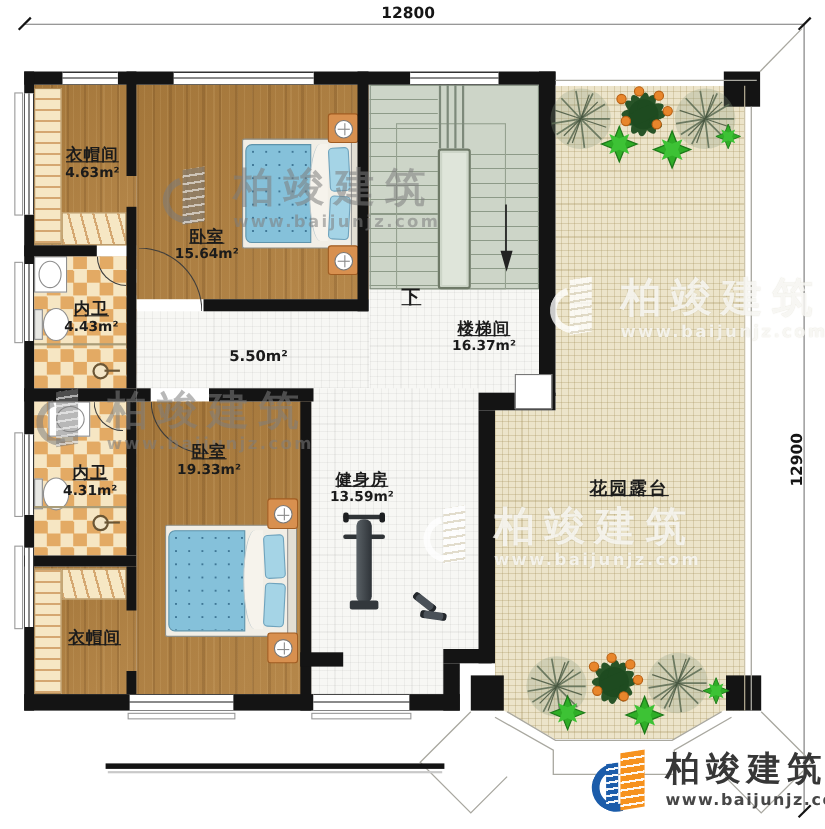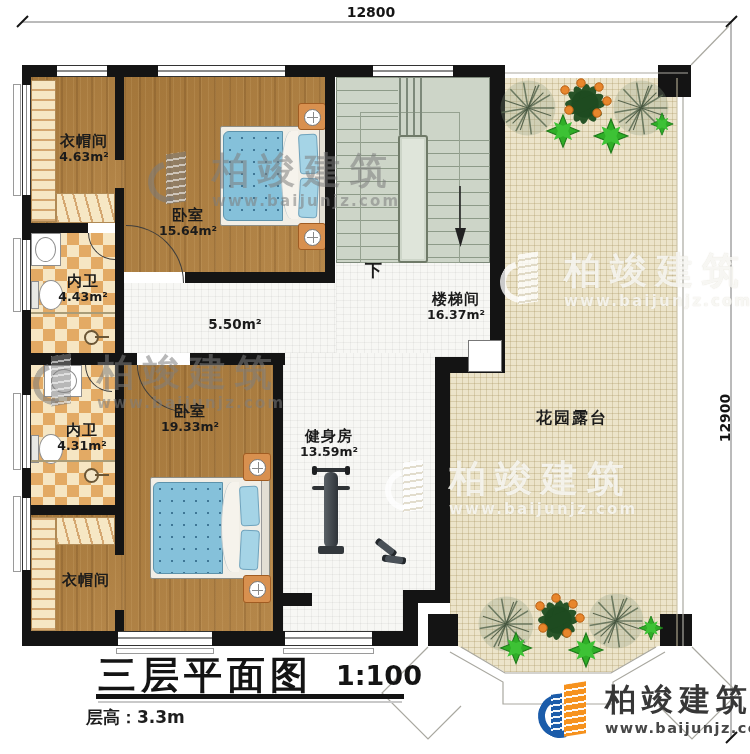--- a/index.html
+++ b/index.html
@@ -54,21 +54,21 @@
   .divider{background:#a99c78;}
   .shower{border:2px solid #6b5635;border-radius:50%;background:#f3e6c8;}
   .shower::after{content:"";position:absolute;left:9px;top:4px;width:14px;height:2px;background:#6b5635;}
   .gymbar{background:#2f3336;border-radius:2px;}
   .bench{background:linear-gradient(90deg,#5a6166,#2e3338);border-radius:6px;}
   .dumbbell{position:absolute;width:24px;height:7px;background:#4a5158;border-radius:3px;
     box-shadow:inset 3px 0 0 #23272b,inset -3px 0 0 #23272b;}
   
   .room-label{position:absolute;transform:translate(-50%,-50%);text-align:center;color:#1b1b1b;
     font-weight:bold;line-height:1.12;white-space:nowrap;}
-  .room-label .nm{font-size:15px;letter-spacing:1px;display:block;}
+  .room-label .nm{font-size:15px;letter-spacing:1px;display:block;text-decoration:underline;}
   .room-label .ar{font-size:12.5px;display:block;}
   .mini{font-size:13px;}
   
   .wm{position:absolute;display:flex;align-items:center;gap:10px;pointer-events:none;}
   .wm.gray{color:rgba(125,125,125,.55);--dash:rgba(255,255,255,.55);}
   .wm.white{color:rgba(255,255,255,.78);--dash:rgba(175,160,115,.35);text-shadow:0 0 1px rgba(150,140,95,.35);}
   .wm-ico{position:relative;width:54px;height:58px;flex:none;}
   .wm-ico .swoosh{position:absolute;left:0;top:9px;width:42px;height:42px;border:6px solid currentColor;
     border-radius:50%;border-top-color:transparent;border-right-color:transparent;transform:rotate(28deg);box-sizing:border-box;}
   .wm-ico .tower{position:absolute;left:18px;top:1px;width:20px;height:50px;transform:skewY(-9deg);
@@ -383,46 +383,41 @@
   <div class="room-label" style="left:86px;top:580px;">
     <span class="nm">衣帽间</span>
   </div>
   <div class="room-label" style="left:190px;top:418px;">
     <span class="nm">卧室</span>
     <span class="ar">19.33m²</span>
   </div>
   <div class="room-label mini" style="left:235px;top:325px;">
     <span class="ar" style="font-size:13.5px;">5.50m²</span>
   </div>
-  <div class="room-label" style="left:456px;top:306px;">
+  <div class="room-label" style="left:440px;top:306px;">
     <span class="nm">楼梯间</span>
     <span class="ar">16.37m²</span>
   </div>
   <div class="room-label" style="left:374px;top:271px;">
     <span class="nm" style="font-size:17px;">下</span>
   </div>
   <div class="room-label" style="left:329px;top:443px;">
     <span class="nm">健身房</span>
     <span class="ar">13.59m²</span>
   </div>
-  <div class="room-label" style="left:572px;top:418px;">
+  <div class="room-label" style="left:572px;top:444px;">
     <span class="nm" style="font-size:16px;letter-spacing:2px;">花园露台</span>
   </div>
 
   <div class="dim-text" style="left:336px;top:4px;width:70px;">12800</div>
   <div class="dim-text" style="left:695px;top:410px;width:60px;transform:rotate(-90deg);">12900</div>
 
-  <div class="tb-title" style="left:98px;top:650px;">三层平面图</div>
-  <div class="tb-scale" style="left:336px;top:660px;">1:100</div>
   <div class="abs" style="left:96px;top:694px;width:308px;height:5px;background:#131313;"></div>
   <div class="abs" style="left:98px;top:701px;width:304px;height:2px;background:#c9c9c9;"></div>
   <div class="tb-info" style="left:86px;top:706px;">
-    <span>
-      <span>层高：</span><span>3.3m</span>
-    </span>
   </div>
 
   <div class="logo" style="left:538px;top:682px;">
     <div class="logo-ico">
       <div class="swoosh"></div>
         <div class="tw-blue"></div>
         <div class="tw-orange"></div>
     </div>
     <div>
       <div class="cn">柏竣建筑</div>

